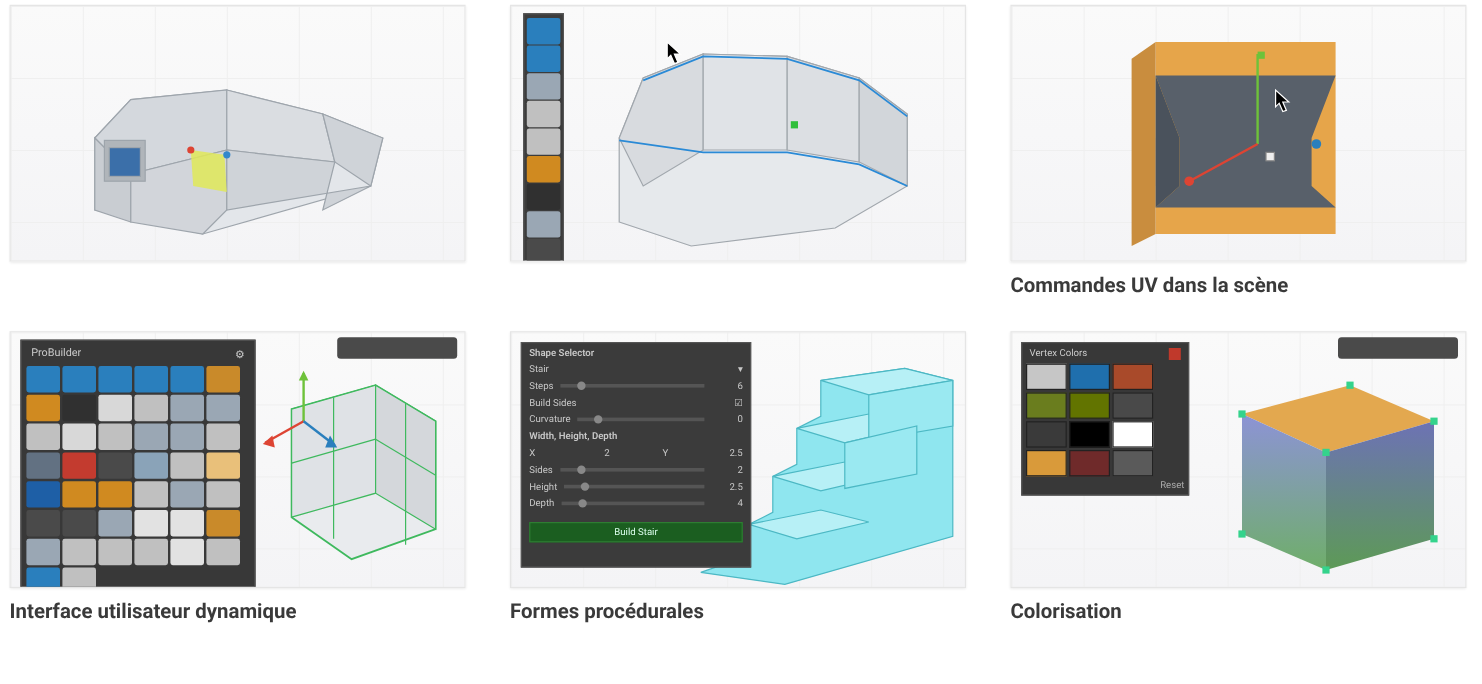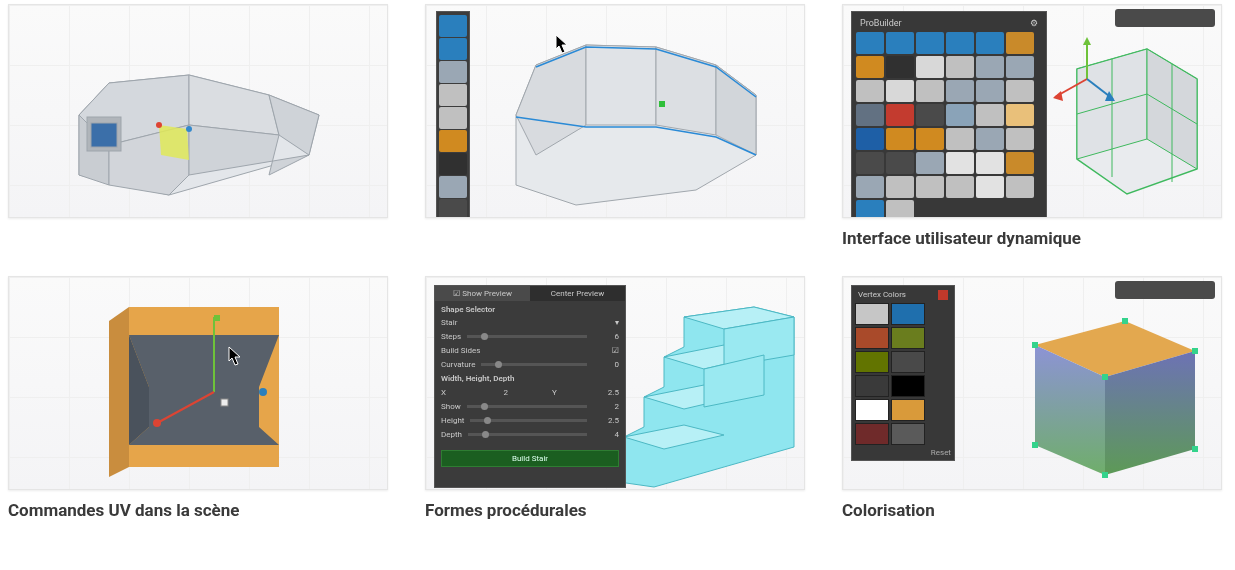--- a/index.html
+++ b/index.html
@@ -78,21 +78,21 @@
   .shape5 .slider::after{content:'';position:absolute;left:14px;top:-2px;width:7px;height:7px;background:#888;border-radius:50%;}
   .shape5 .val { width:26px; text-align:right; }
   .shape5 .btn {
     display:block; margin:4px 6px 20px; padding:3px 0; text-align:center;
     background:#1b5e20; border:1px solid #2e7d32; color:#dfe;
   }
   .c5 svg.stairs { position:absolute; right:0; top:0; }
 
   
   .panel6 {
-    position:absolute; left:8px; top:8px; width:104px;
+    position:absolute; left:8px; top:8px; width:140px;
     background:#383838; border:1px solid #555; padding:3px;
   }
   .panel6 .hdr { color:#ccc; font-size:8px; padding:1px 3px 3px; display:flex; justify-content:space-between; }
   .panel6 .sw { display:flex; flex-wrap:wrap; gap:2px; }
   .panel6 .s { width:34px; height:22px; border:1px solid #222; }
   .panel6 .reset { text-align:right; color:#aaa; font-size:8px; padding-top:3px; }
   .badge6 {
     position:absolute; right:6px; top:4px; width:100px; height:18px;
     background:#4a4a4a; border-radius:3px;
   }
@@ -152,20 +152,41 @@
         <polyline points="110,62 160,42 230,44 290,62 330,92" fill="none" stroke="#2a8ad6" stroke-width="1.5"></polyline>
         <rect x="233" y="96" width="6" height="6" fill="#2fbf3a"></rect>
         <g>
           <path d="M130 30 l0 14 l3 -3 l3 7 l3 -1 l-3 -7 l5 0 z" fill="#000" stroke="#fff" stroke-width="1"></path>
         </g>
       </svg>
     </div>
   </div>
 
   <div class="card">
+    <div class="thumb c4">
+      <svg viewBox="0 0 380 214" width="380" height="214">
+        <polygon points="120,30 270,30 270,190 120,190" fill="#e6a54a"></polygon>
+        <polygon points="120,30 100,44 100,200 120,190" fill="#c98d3e"></polygon>
+        <polygon points="120,58 270,58 250,110 250,150 270,168 120,168 140,150 140,110" fill="#58606a"></polygon>
+        <polygon points="120,58 140,110 140,150 120,168" fill="#4a525c"></polygon>
+        <line x1="205" y1="40" x2="205" y2="115" stroke="#6ec23a" stroke-width="2"></line>
+        <line x1="205" y1="115" x2="150" y2="145" stroke="#d43" stroke-width="2"></line>
+        <rect x="205" y="38" width="6" height="6" fill="#6ec23a"></rect>
+        <circle cx="148" cy="146" r="4" fill="#d43"></circle>
+        <circle cx="254" cy="115" r="4" fill="#2a7fbd"></circle>
+        <rect x="212" y="122" width="7" height="7" fill="#eee" stroke="#888"></rect>
+        <g>
+          <path d="M220 70 l0 14 l3 -3 l3 7 l3 -1 l-3 -7 l5 0 z" fill="#000" stroke="#fff" stroke-width="1"></path>
+        </g>
+      </svg>
+    </div>
+    <div class="caption">Commandes UV dans la scène</div>
+  </div>
+
+  <div class="card">
     <div class="thumb c3">
       <div class="badge3"></div>
       <div class="panel3">
         <div class="hdr">
           <span>ProBuilder</span>
           <span>⚙</span>
         </div>
         <div class="ico-grid">
             <div class="i" style="background: rgb(42, 127, 189);"></div>
             <div class="i" style="background: rgb(42, 127, 189);"></div>
@@ -226,58 +247,33 @@
         <line x1="50" y1="60" x2="18" y2="78" stroke="#d43" stroke-width="2"></line>
         <polygon points="16,79 24,72 26,82" fill="#d43"></polygon>
         <line x1="50" y1="60" x2="76" y2="80" stroke="#2a7fbd" stroke-width="2"></line>
         <polygon points="78,82 68,82 72,72" fill="#2a7fbd"></polygon>
       </svg>
     </div>
     <div class="caption">Interface utilisateur dynamique</div>
   </div>
 
   <div class="card">
-    <div class="thumb c4">
-      <svg viewBox="0 0 380 214" width="380" height="214">
-        <polygon points="120,30 270,30 270,190 120,190" fill="#e6a54a"></polygon>
-        <polygon points="120,30 100,44 100,200 120,190" fill="#c98d3e"></polygon>
-        <polygon points="120,58 270,58 250,110 250,150 270,168 120,168 140,150 140,110" fill="#58606a"></polygon>
-        <polygon points="120,58 140,110 140,150 120,168" fill="#4a525c"></polygon>
-        <line x1="205" y1="40" x2="205" y2="115" stroke="#6ec23a" stroke-width="2"></line>
-        <line x1="205" y1="115" x2="150" y2="145" stroke="#d43" stroke-width="2"></line>
-        <rect x="205" y="38" width="6" height="6" fill="#6ec23a"></rect>
-        <circle cx="148" cy="146" r="4" fill="#d43"></circle>
-        <circle cx="254" cy="115" r="4" fill="#2a7fbd"></circle>
-        <rect x="212" y="122" width="7" height="7" fill="#eee" stroke="#888"></rect>
-        <g>
-          <path d="M220 70 l0 14 l3 -3 l3 7 l3 -1 l-3 -7 l5 0 z" fill="#000" stroke="#fff" stroke-width="1"></path>
-        </g>
-      </svg>
-    </div>
-    <div class="caption">Commandes UV dans la scène</div>
-  </div>
-
-  <div class="card">
     <div class="thumb c5">
       <svg class="stairs" width="250" height="214" viewBox="0 0 250 214">
         <g fill="#8fe6ef" stroke="#4cb8c4" stroke-width="1">
           <polygon points="30,200 100,210 240,170 240,40 200,30 130,40 130,70 110,80 110,110 90,120 90,150 70,160 70,186 30,200"></polygon>
           <polygon points="130,40 200,30 240,40 170,52" fill="#b7f0f6"></polygon>
           <polygon points="110,80 170,68 210,78 150,92" fill="#b7f0f6"></polygon>
           <polygon points="90,120 150,108 190,118 130,132" fill="#b7f0f6"></polygon>
           <polygon points="70,160 130,148 170,158 110,172" fill="#b7f0f6"></polygon>
           <polygon points="170,52 240,40 240,78 170,90" fill="#9ae9f1"></polygon>
           <polygon points="150,92 210,78 210,118 150,130" fill="#9ae9f1"></polygon>
         </g>
       </svg>
       <div class="shape5">
-        <div class="tabs">
-          <span class="tab active">☑ <span>Show Preview</span></span>
-          <span class="tab">Center Preview</span>
-        </div>
         <div class="sect">
           <div style="font-weight:600;margin-bottom:2px;">Shape Selector</div>
           <div class="row">
               <span>Stair</span>
               <span>▾</span>
             </div>
           <div class="row">
               <span>Steps</span>
               <span class="slider"></span>
               <span class="val">6</span>
@@ -294,21 +290,21 @@
           <div class="row" style="font-weight:600;">
               <span>Width, Height, Depth</span>
             </div>
           <div class="row">
               <span>X</span>
               <span class="val">2</span>
               <span style="margin-left:8px">Y</span>
               <span class="val">2.5</span>
             </div>
           <div class="row">
-              <span>Show</span>
+              <span>Sides</span>
               <span class="slider"></span>
               <span class="val">2</span>
             </div>
           <div class="row">
               <span>Height</span>
               <span class="slider"></span>
               <span class="val">2.5</span>
             </div>
           <div class="row">
               <span>Depth</span>

